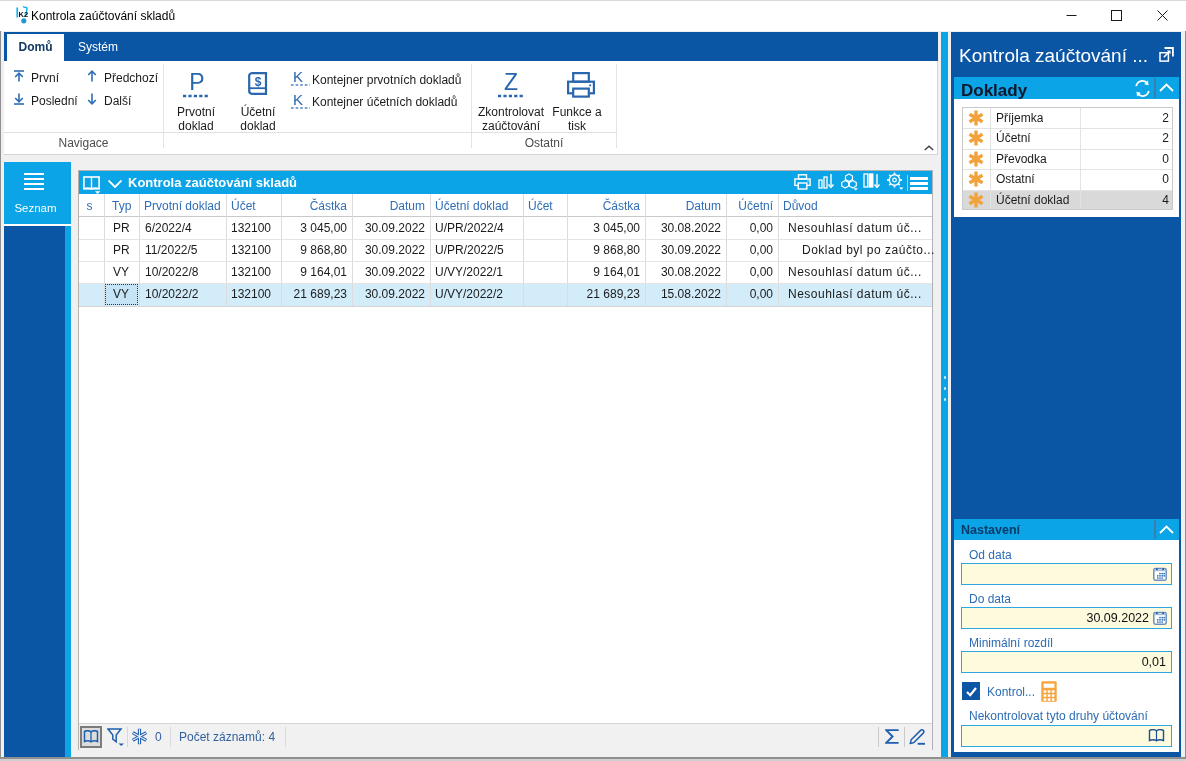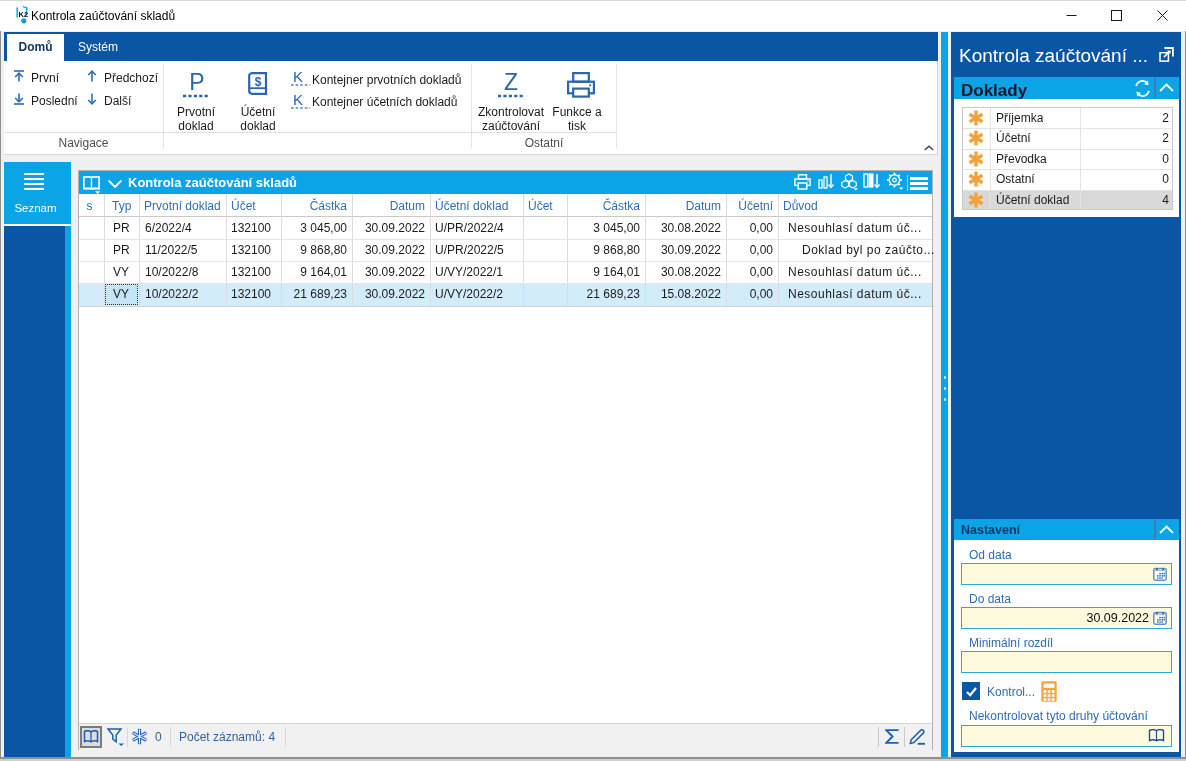--- a/index.html
+++ b/index.html
@@ -436,20 +436,21 @@
         <circle cx="9.2" cy="8.8" r="0.85"></circle>
         <circle cx="11.2" cy="8.8" r="0.85"></circle>
         <circle cx="4.8" cy="11" r="0.85"></circle>
         <circle cx="7" cy="11" r="0.85"></circle>
         <circle cx="9.2" cy="11" r="0.85"></circle>
       </g>
   </svg>
 
   <div class="abs t12" style="left:969px;top:637px;color:#2d6cb4;">Minimální rozdíl</div>
   <div class="abs" style="left:961px;top:651px;width:211px;height:22px;background:#fdfade;border:1px solid #2ba7e2;box-sizing:border-box;"></div>
+  <div class="abs" style="left:961px;top:651px;width:205px;font-size:12.5px;line-height:22px;text-align:right;color:#111;">0,01</div>
 
   <div class="abs" style="left:962px;top:682px;width:17.5px;height:17.5px;background:#0c56a4;"></div>
   <svg class="abs" style="left:964px;top:684px;" width="15" height="15" viewBox="0 0 15 15">
       <polyline points="3,8 6.2,11.2 12,4" fill="none" stroke="#fff" stroke-width="2.2"></polyline>
     </svg>
   <div class="abs t12" style="left:987px;top:686px;color:#2d6cb4;">Kontrol...</div>
   <svg class="abs" style="left:1041px;top:681px;" width="16" height="21" viewBox="0 0 16 21">
     <rect x="0.3" y="0.3" width="15.4" height="20.4" rx="1.2" fill="#f5a53c"></rect>
     <rect x="2.6" y="2.6" width="10.8" height="4.2" fill="#fff"></rect>
     <g fill="#fff">

